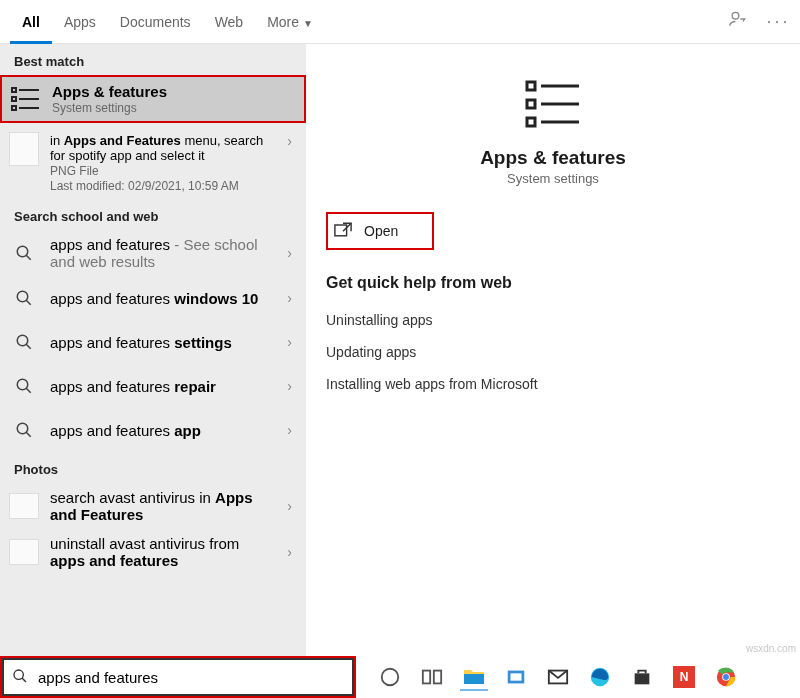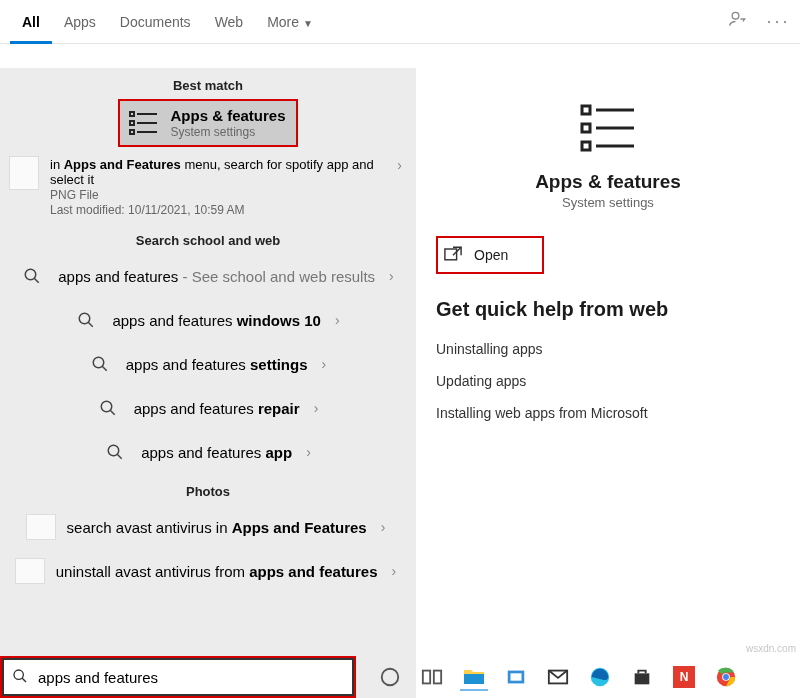--- a/index.html
+++ b/index.html
@@ -7,37 +7,37 @@
     margin: 0;
     font-family: "Segoe UI", -apple-system, sans-serif;
     font-size: 14px;
     color: #1b1b1b;
     background: #fff;
     width: 800px;
     height: 698px;
     overflow: hidden;
     position: relative;
   }
-  .container { display: flex; flex-direction: column; height: 100%; gap: 24px; }
+  .container { display: flex; flex-direction: column; height: 100%; }
   .tabbar {
     display: flex; align-items: center; height: 44px;
     border-bottom: 1px solid #e5e5e5; padding: 0 10px;
     position: relative;
   }
   .tab {
     padding: 0 12px; height: 44px; line-height: 44px;
     font-size: 14px; color: #666; cursor: default;
   }
   .tab.active { color: #000; font-weight: 600; border-bottom: 3px solid #0078d4; }
   .tab .chev { margin-left: 4px; font-size: 10px; }
   .tabbar .right { margin-left: auto; display: flex; gap: 18px; color: #888; font-size: 18px; align-items: center; }
   .split { display: flex; flex: 1; min-height: 0; }
   .left {
-    width: 416px; background: #ececec; display: flex; flex-direction: column;
-    overflow-y: auto; font-size: 14px; align-items: center;
+    width: 306px; background: #ececec; display: flex; flex-direction: column;
+    overflow-y: auto; font-size: 14px;
   }
   .right-pane {
     flex: 1; background: #fff; padding: 18px 20px 0 20px;
     display: flex; flex-direction: column;
   }
   .section-label {
     font-weight: 600; font-size: 13px; color: #222; padding: 10px 14px 6px;
   }
   .row {
     display: flex; align-items: center; padding: 6px 10px 6px 8px;
@@ -64,21 +64,21 @@
     padding: 14px 0 20px; border-bottom: 0;
   }
   .hero-icon svg { width: 60px; height: 56px; }
   .hero-title { font-size: 19px; font-weight: 600; margin-top: 12px; }
   .hero-sub { font-size: 13px; color: #666; margin-top: 2px; }
   .open-row {
     display: flex; align-items: center; gap: 12px; padding: 8px 6px;
     border: 2px solid #d40000; width: 108px; margin: 6px 0 14px;
   }
   .open-row svg { width: 18px; height: 15px; }
-  .help-head { font-weight: 600; font-size: 20px; margin: 10px 0 12px; }
+  .help-head { font-weight: 600; font-size: 16px; margin: 10px 0 12px; }
   .help-link { font-size: 14px; color: #333; padding: 8px 0; }
   .searchbar-wrap {
     position: absolute; left: 2px; bottom: 2px; width: 352px; height: 38px;
     border: 2px solid #333; background: #fff; display: flex; align-items: center;
     outline: 2px solid #d40000; outline-offset: -0px;
   }
   .searchbar-wrap svg { width: 16px; height: 16px; margin: 0 8px; }
   .searchbar-wrap input {
     border: none; outline: none; flex: 1; font-size: 15px; font-family: inherit; background: transparent;
   }
@@ -143,21 +143,21 @@
 
       <div class="row" style="align-items:flex-start; padding-top:10px;">
         <div class="thumb">
             <div class="file-thumb"></div>
           </div>
         <div class="txt">
           <div class="title" style="font-weight:400; font-size:13px;">
             <span>in </span><span style="font-weight:600">Apps and Features</span><span> menu, search for spotify app and select it</span>
           </div>
           <div class="sub">PNG File</div>
-          <div class="sub">Last modified: 10/11/2021, 10:59 AM</div>
+          <div class="sub">Last modified: 02/9/2021, 10:59 AM</div>
         </div>
         <div class="chevron">›</div>
       </div>
 
       <div class="section-label">Search school and web</div>
 
       <div class="row search-item">
         <div class="thumb">
             <svg viewBox="0 0 24 24" fill="none" stroke="#444" stroke-width="2">
               <circle cx="10" cy="10" r="7"></circle>

